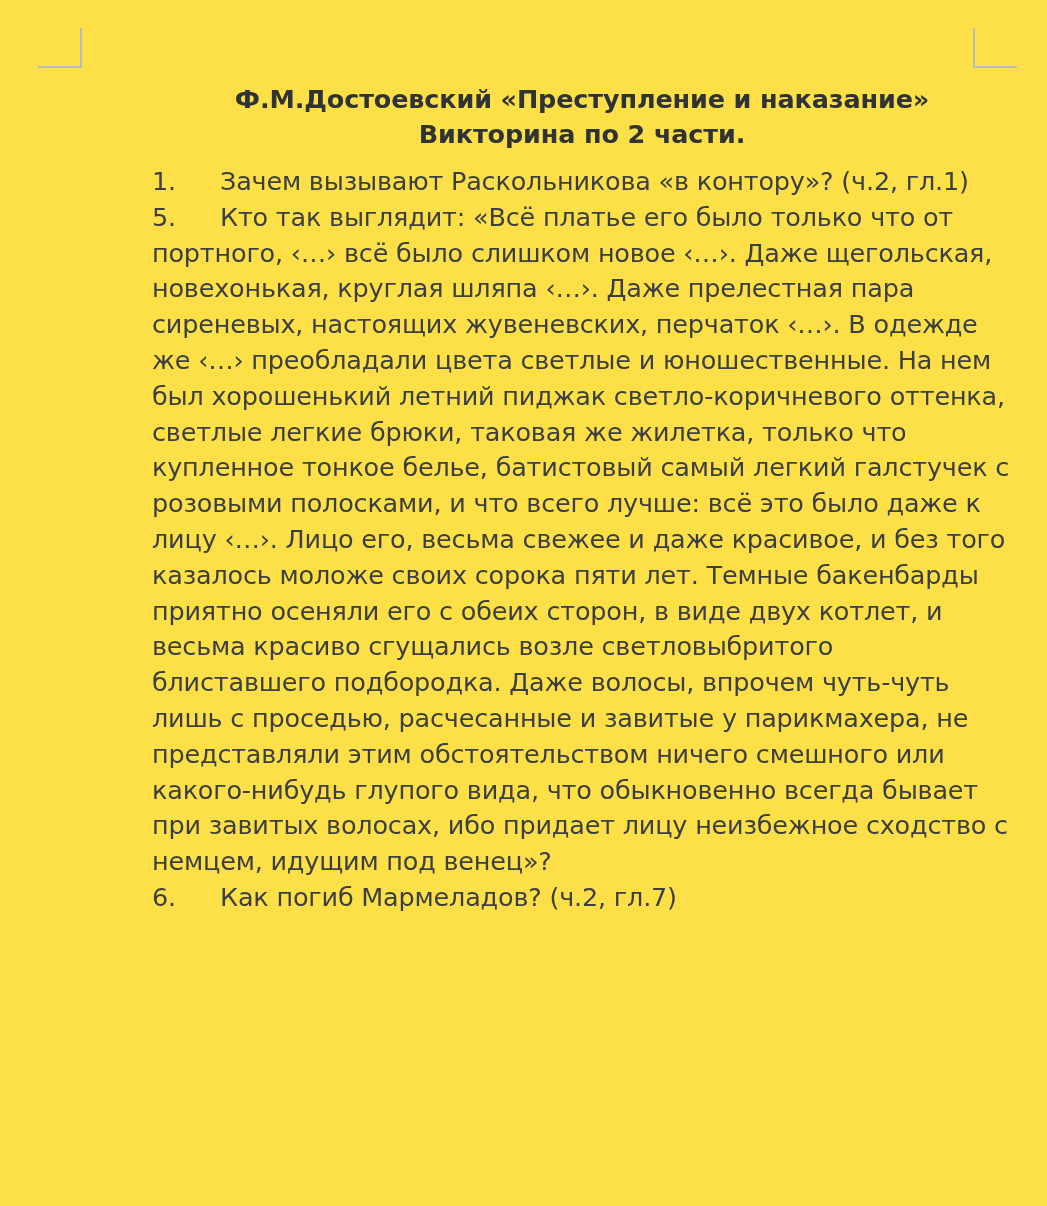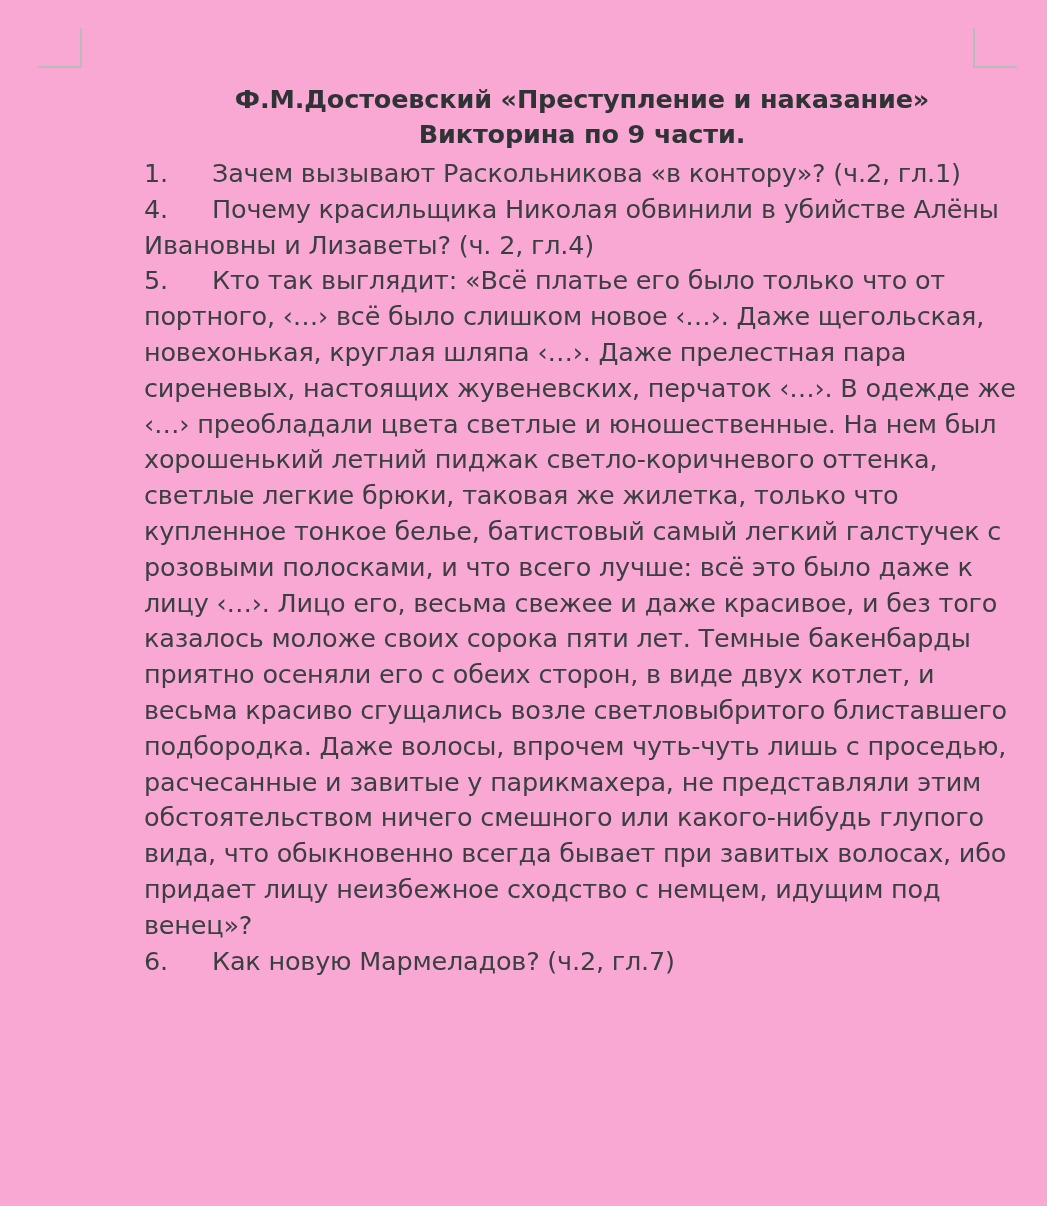--- a/index.html
+++ b/index.html
@@ -5,21 +5,21 @@
   html, body {
     margin: 0;
     padding: 0;
     background: #ffffff;
   }
 
   .page {
     position: relative;
     width: 1047px;
     height: 1206px;
-    background: #f9a8d4;
+    background: #fde047;
     overflow: hidden;
     font-family: "DejaVu Sans", "Liberation Sans", sans-serif;
     -webkit-font-smoothing: antialiased;
   }
 
   
   .corner-mark {
     position: absolute;
     width: 44px;
     height: 40px;
@@ -67,21 +67,21 @@
     font-size: 25.5px;
     line-height: 35px;
     letter-spacing: -0.15px;
     color: #2f3335;
     margin: 0;
     white-space: pre-line;
   }
 
   .question-list {
     list-style: none;
-    margin: 4px;
+    margin: 12px;
     padding: 0;
   }
 
   .question-item {
     position: relative;
     font-size: 25.5px;
     line-height: 35.8px;
     letter-spacing: -0.2px;
     text-align: left;
     color: #3b3f42;
@@ -103,31 +103,28 @@
 <body>
 
 <div class="page">
 
   <div class="corner-mark top-left"></div>
   <div class="corner-mark top-right"></div>
 
   <div class="content">
 
     <h1 class="doc-title">Ф.М.Достоевский «Преступление и наказание»</h1>
-    <h2 class="doc-title">Викторина по 9 части.</h2>
+    <h2 class="doc-title">Викторина по 2 части.</h2>
 
     <ol class="question-list">
       <li class="question-item">
         <span class="q-num">1.</span><span class="q-text">Зачем вызывают Раскольникова «в контору»? (ч.2, гл.1)</span>
       </li>
       <li class="question-item">
-        <span class="q-num">4.</span><span class="q-text">Почему красильщика Николая обвинили в убийстве Алёны Ивановны и Лизаветы? (ч. 2, гл.4)</span>
-      </li>
-      <li class="question-item">
         <span class="q-num">5.</span><span class="q-text">Кто так выглядит: «Всё платье его было только что от портного, ‹…› всё было слишком новое ‹…›. Даже щегольская, новехонькая, круглая шляпа ‹…›. Даже прелестная пара сиреневых, настоящих жувеневских, перчаток ‹…›. В одежде же ‹…› преобладали цвета светлые и юношественные. На нем был хорошенький летний пиджак светло-коричневого оттенка, светлые легкие брюки, таковая же жилетка, только что купленное тонкое белье, батистовый самый легкий галстучек с розовыми полосками, и что всего лучше: всё это было даже к лицу ‹…›. Лицо его, весьма свежее и даже красивое, и без того казалось моложе своих сорока пяти лет. Темные бакенбарды приятно осеняли его с обеих сторон, в виде двух котлет, и весьма красиво сгущались возле светловыбритого блиставшего подбородка. Даже волосы, впрочем чуть-чуть лишь с проседью, расчесанные и завитые у парикмахера, не представляли этим обстоятельством ничего смешного или какого-нибудь глупого вида, что обыкновенно всегда бывает при завитых волосах, ибо придает лицу неизбежное сходство с немцем, идущим под венец»?</span>
       </li>
       <li class="question-item">
-        <span class="q-num">6.</span><span class="q-text">Как новую Мармеладов? (ч.2, гл.7)</span>
+        <span class="q-num">6.</span><span class="q-text">Как погиб Мармеладов? (ч.2, гл.7)</span>
       </li>
     </ol>
 
   </div>
 </div>
 
 </body></html>

